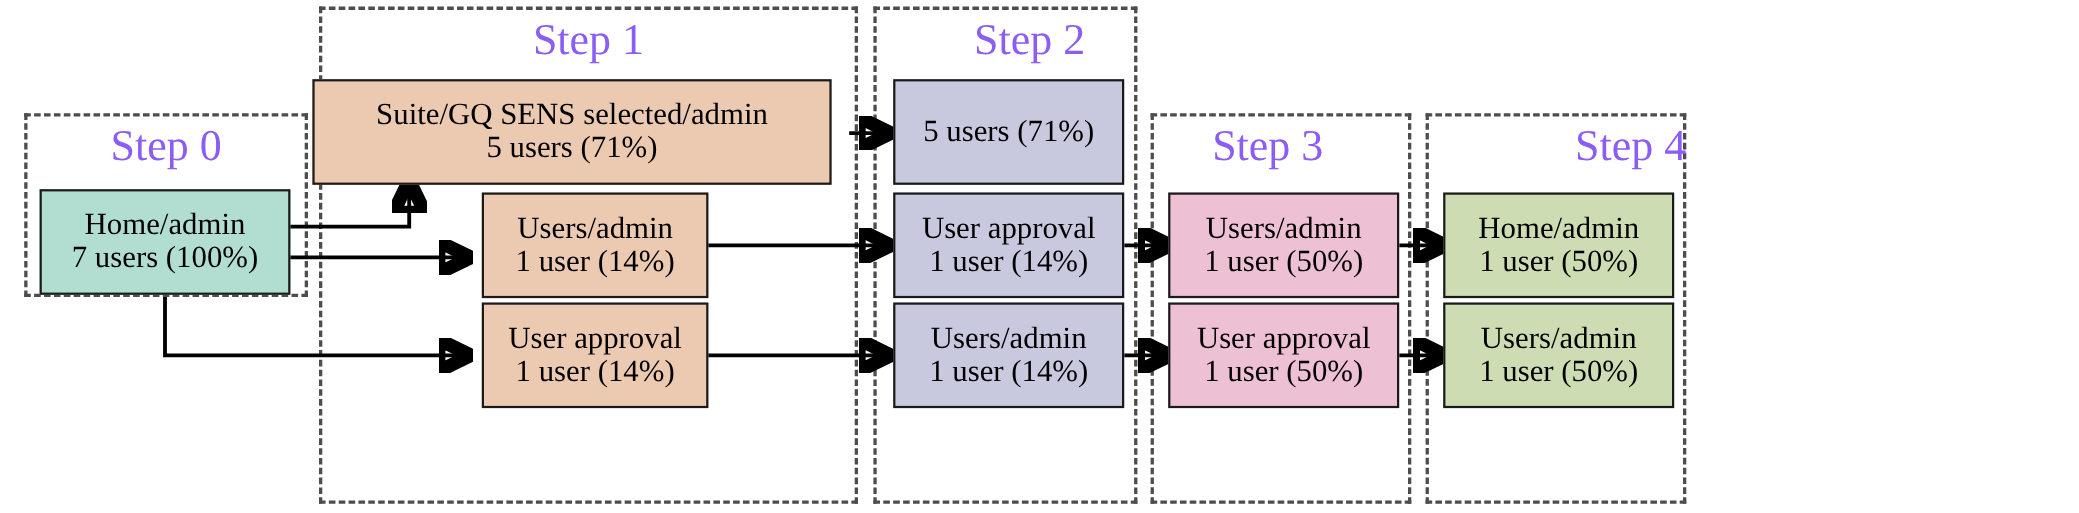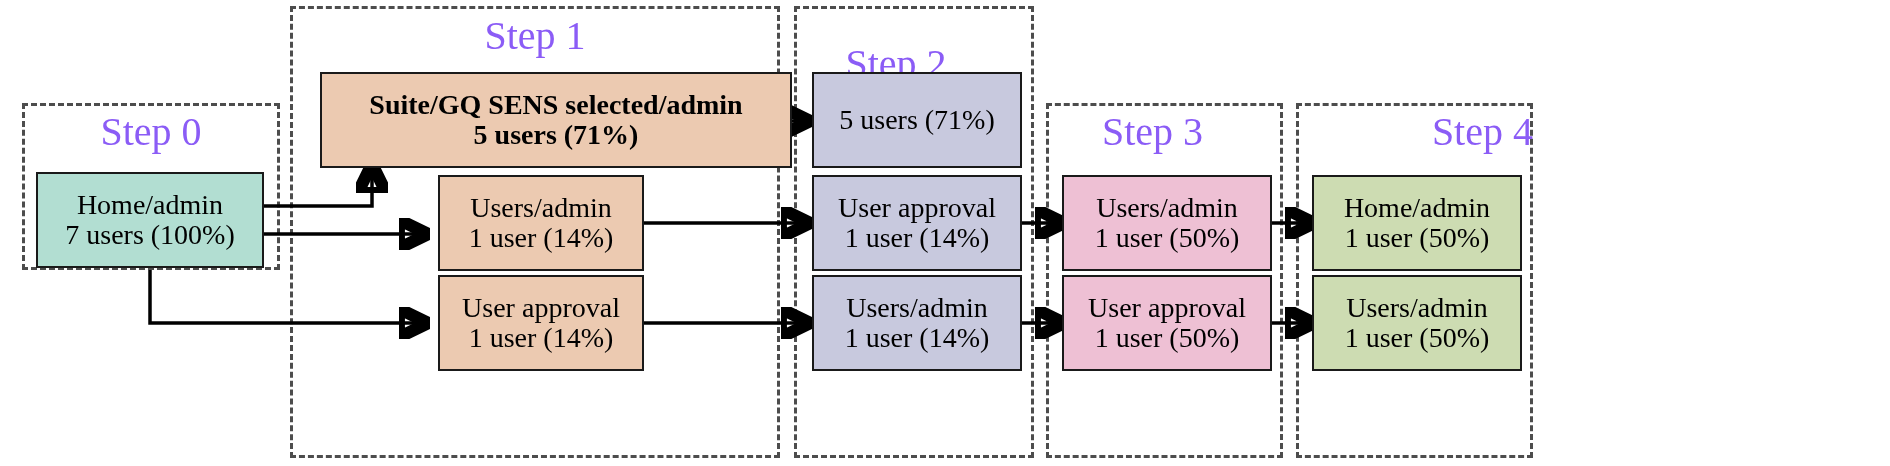--- a/index.html
+++ b/index.html
@@ -75,21 +75,21 @@
 <div id="stage">
 
   <div class="step-frame" style="left:22px; top:103px; width:258px; height:167px;"></div>
   <div class="step-frame" style="left:290px; top:6px; width:490px; height:452px;"></div>
   <div class="step-frame" style="left:794px; top:6px; width:240px; height:452px;"></div>
   <div class="step-frame" style="left:1046px; top:103px; width:237px; height:355px;"></div>
   <div class="step-frame" style="left:1296px; top:103px; width:237px; height:355px;"></div>
 
   <div class="step-title" style="left:22px; top:112px; width:258px;">Step 0</div>
   <div class="step-title" style="left:290px; top:16px; width:490px;">Step 1</div>
-  <div class="step-title" style="left:776px; top:16px; width:240px;margin-top:28px;">Step 2</div>
+  <div class="step-title" style="left:816px; top:16px; width:240px;">Step 2</div>
   <div class="step-title" style="left:1046px; top:112px; width:213px;">Step 3</div>
   <div class="step-title" style="left:1296px; top:112px; width:237px;text-align:right;">Step 4</div>
 
   <svg id="links" viewBox="0 0 1890 466" width="1890" height="466" xmlns="http://www.w3.org/2000/svg">
     <defs>
       <marker id="ah" markerWidth="9" markerHeight="9" refX="7.2" refY="4.5" orient="auto" markerUnits="strokeWidth">
         <path d="M0,0.4 L8.4,4.5 L0,8.6 z" fill="#000000" stroke="none"></path>
       </marker>
     </defs>
 
@@ -112,21 +112,21 @@
     <path d="M1272,223 L1310,223" marker-end="url(#ah)"></path>
 
     <path d="M1272,323 L1310,323" marker-end="url(#ah)"></path>
   </svg>
 
   <div class="node" style="left:36px; top:172px; width:228px; height:96px; background:#b2ded2;">
     <span class="n-label">Home/admin</span>
     <span class="n-stat">7 users (100%)</span>
   </div>
 
-  <div class="node" style="left:320px; top:72px; width:472px; height:96px; background:#eccab1;font-weight:bold;">
+  <div class="node" style="left:284px; top:72px; width:472px; height:96px; background:#eccab1;">
     <span class="n-label">Suite/GQ SENS selected/admin</span>
     <span class="n-stat">5 users (71%)</span>
   </div>
 
   <div class="node" style="left:438px; top:175px; width:206px; height:96px; background:#eccab1;">
     <span class="n-label">Users/admin</span>
     <span class="n-stat">1 user (14%)</span>
   </div>
 
   <div class="node" style="left:438px; top:275px; width:206px; height:96px; background:#eccab1;">

